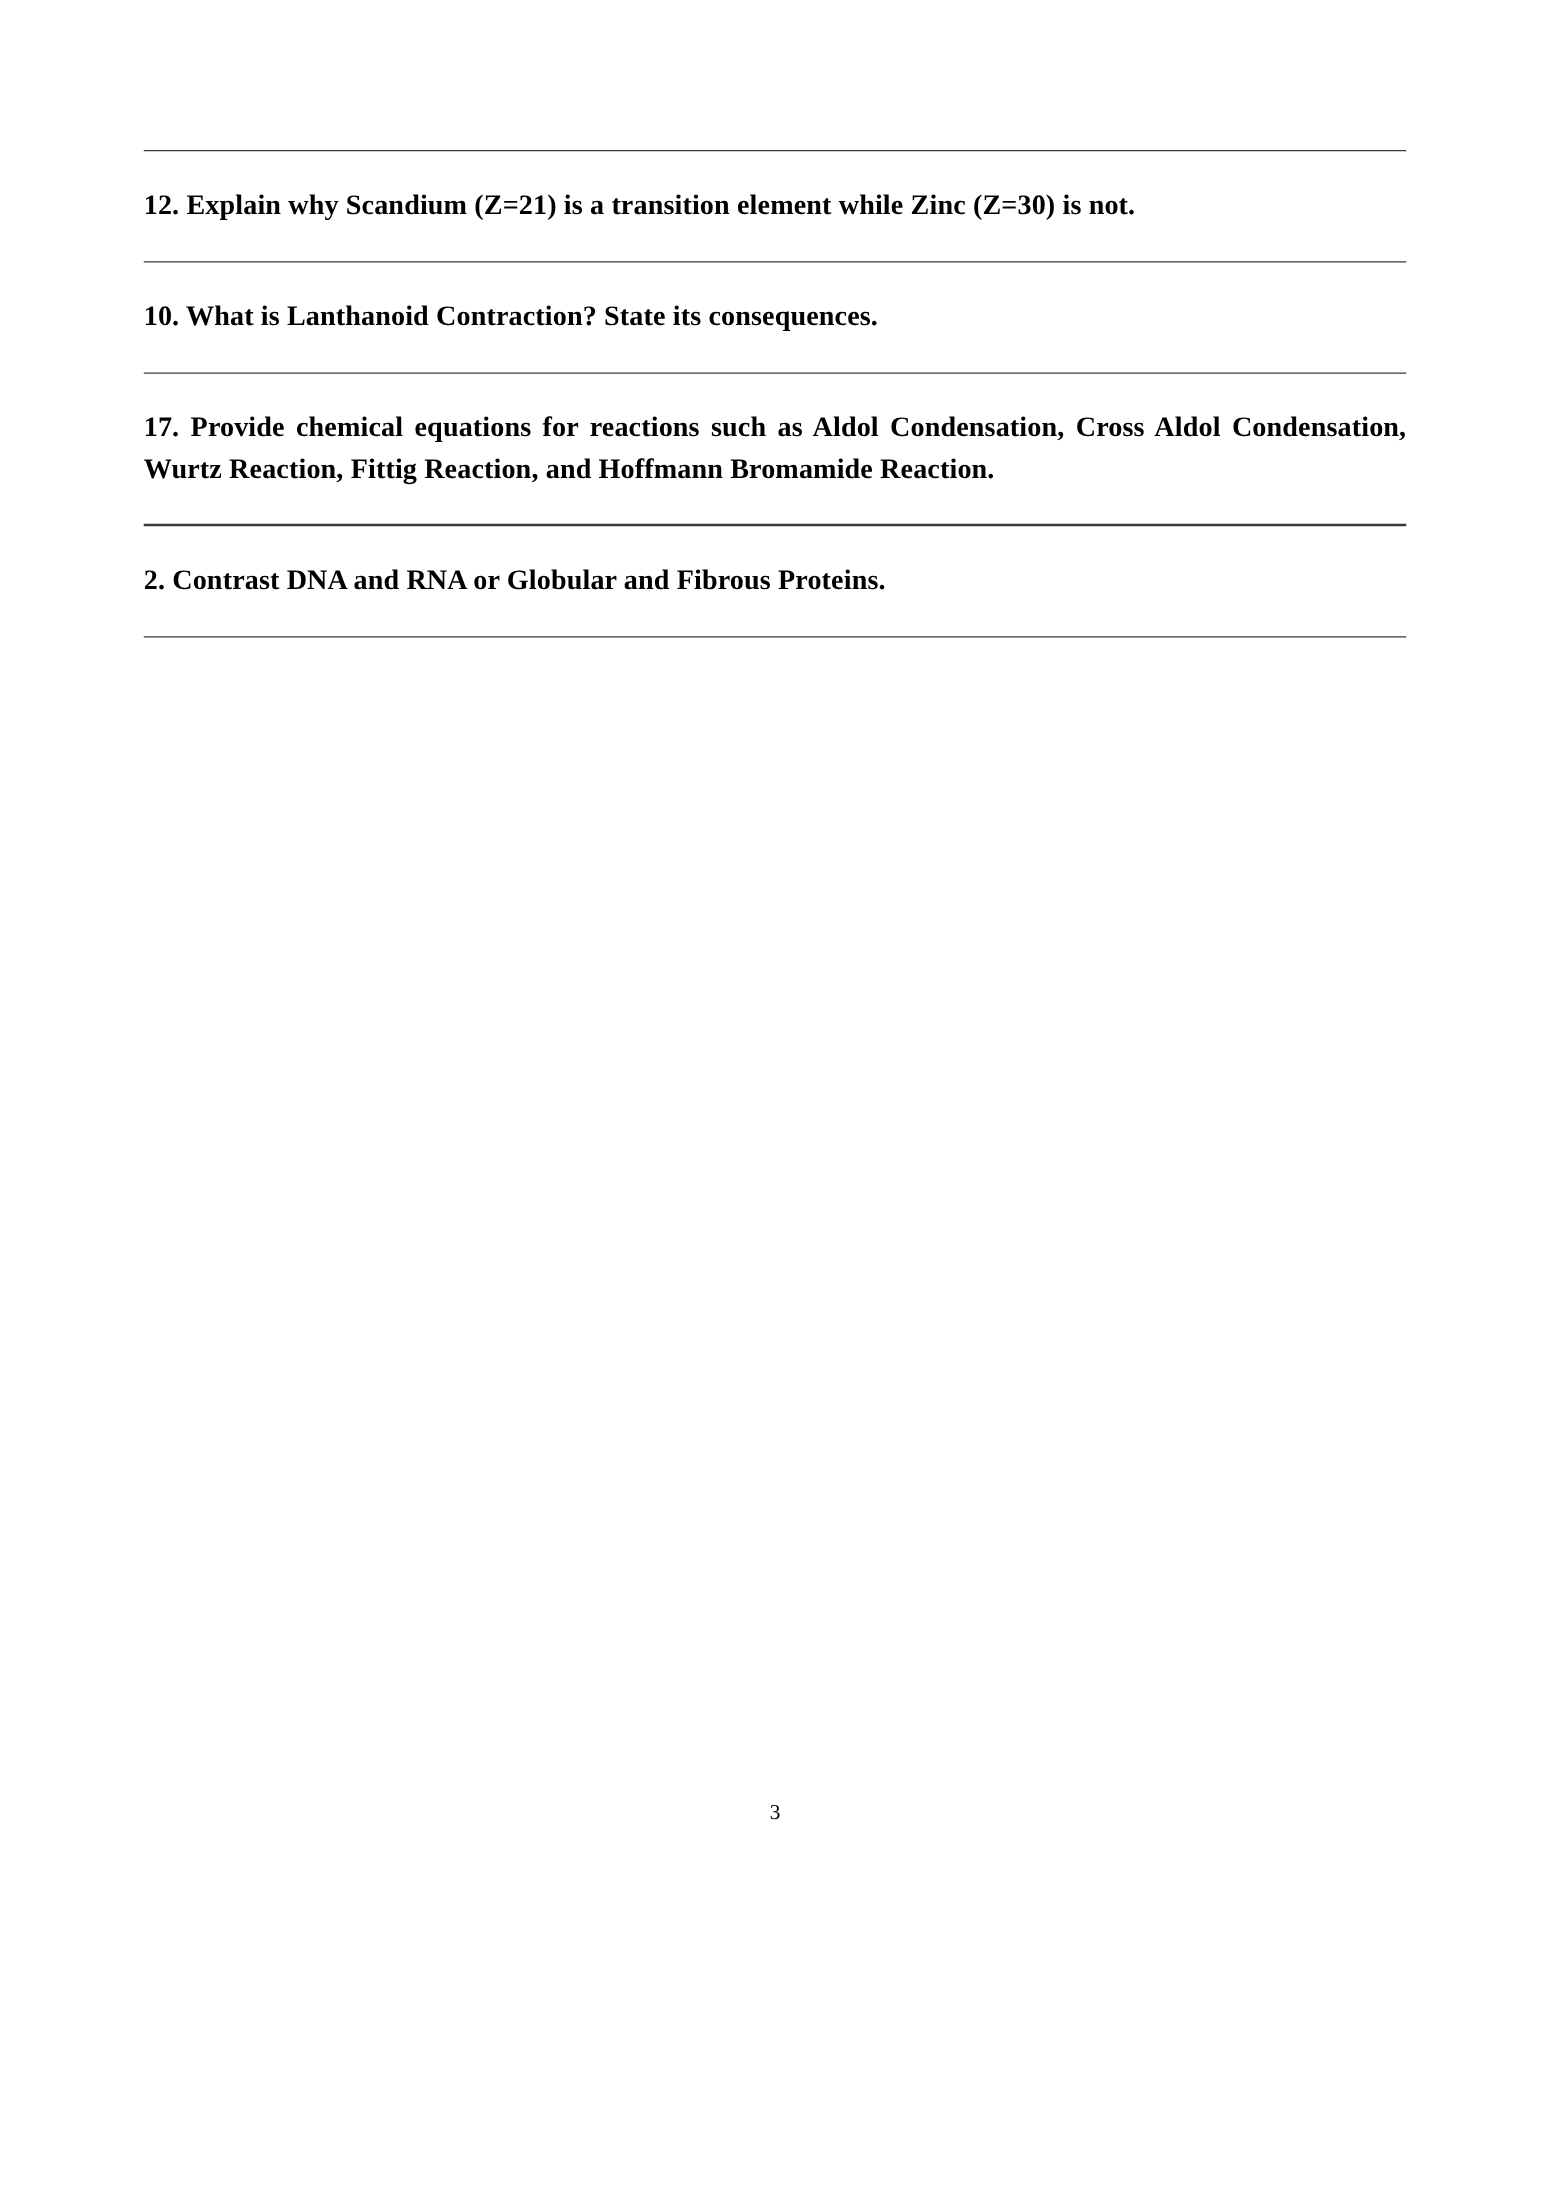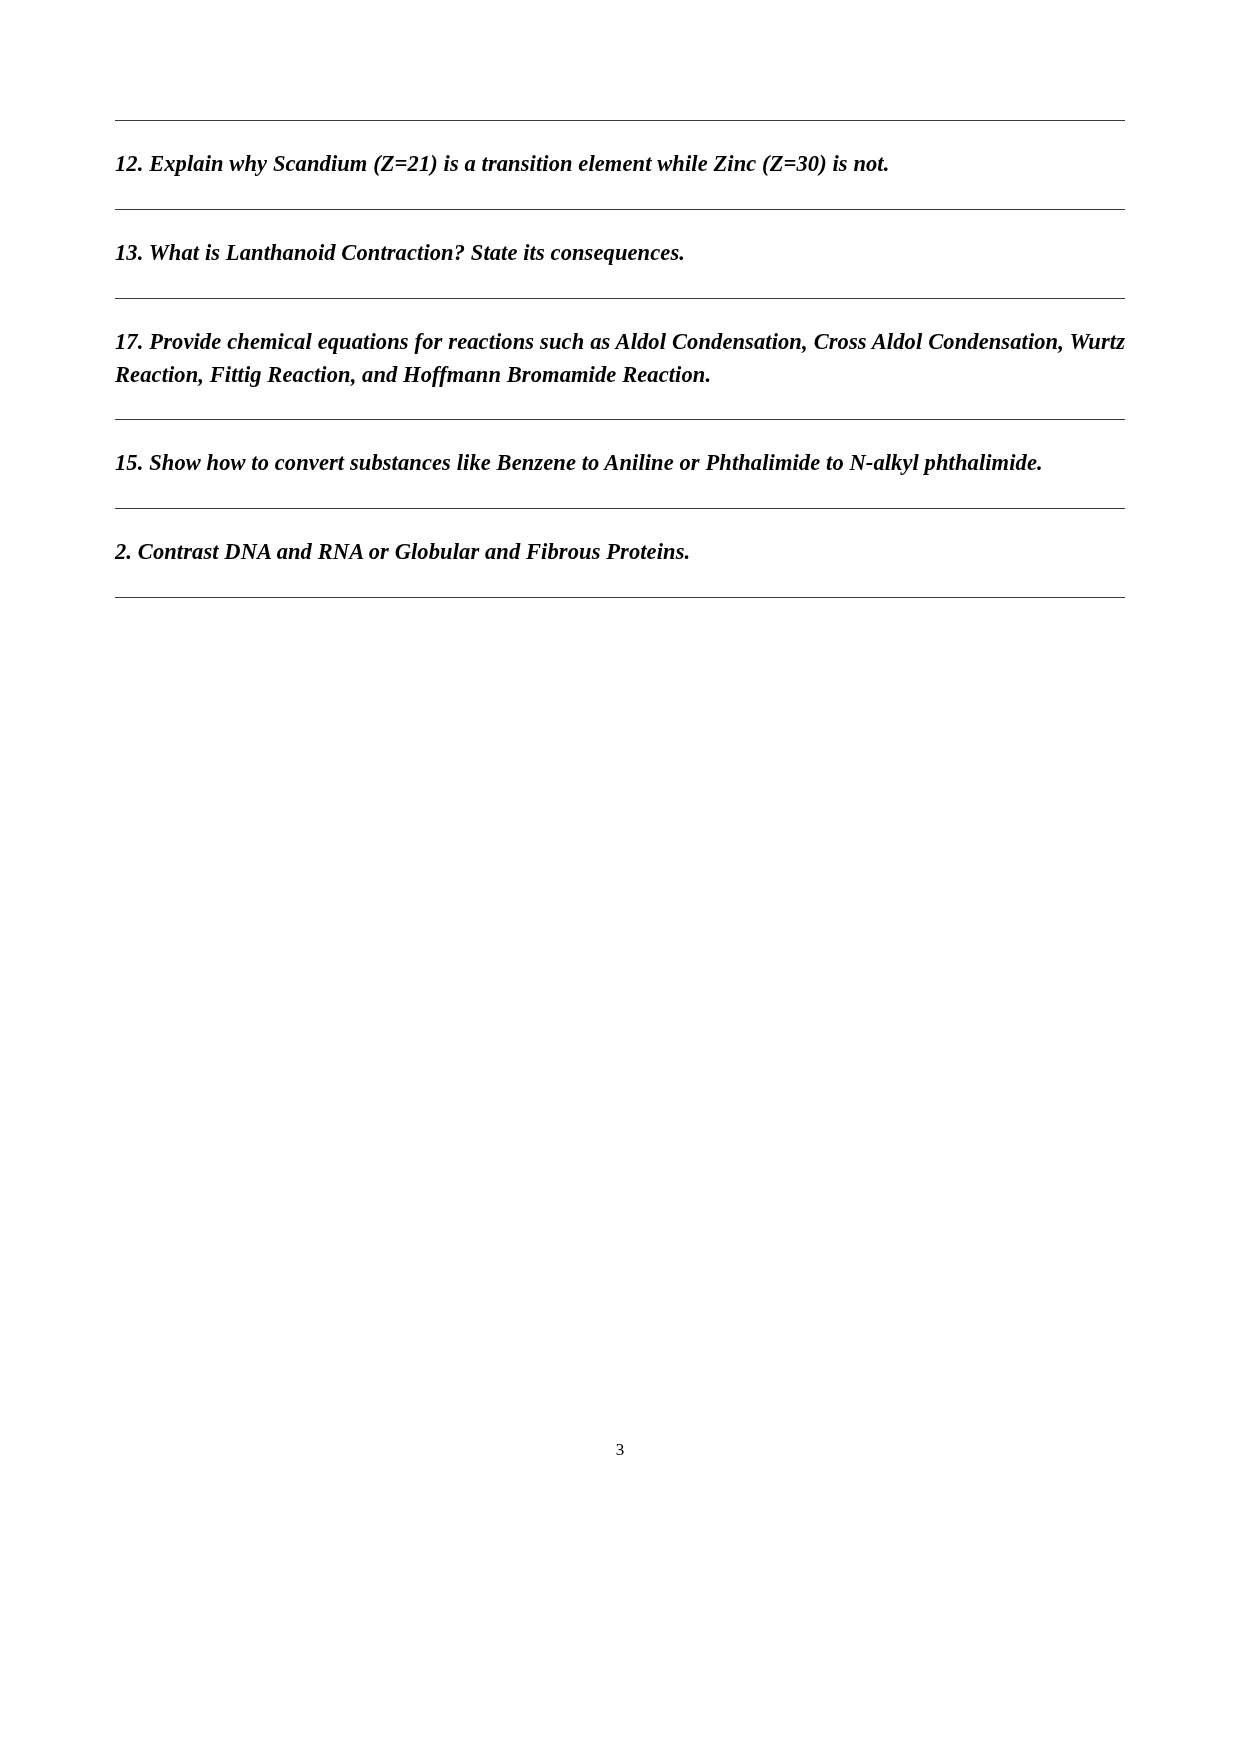--- a/index.html
+++ b/index.html
@@ -40,21 +40,20 @@
   }
   .qtext {
     font-family: "Liberation Serif", serif;
     font-weight: bold;
     font-size: 22.5px;
     line-height: 1.46;
     text-align: justify;
     text-justify: inter-word;
     margin: 0;
     letter-spacing: 0.1px;
-    font-style: italic;
   }
   
   .page-number {
     position: absolute;
     left: 0;
     top: 1440px;
     width: 1240px;
     text-align: center;
     font-family: "Liberation Serif", serif;
     font-size: 17px;
@@ -69,34 +68,31 @@
 
     <div class="rule"></div>
 
     <div class="qblock">
       <p class="qtext">12.  Explain why Scandium (Z=21) is a transition element while Zinc (Z=30) is not.</p>
     </div>
 
     <div class="rule"></div>
 
     <div class="qblock">
-      <p class="qtext">13. What is Lanthanoid Contraction? State its consequences.</p>
+      <p class="qtext">10. What is Lanthanoid Contraction? State its consequences.</p>
     </div>
 
     <div class="rule"></div>
 
     <div class="qblock">
       <p class="qtext">17. Provide chemical equations for reactions such as Aldol Condensation, Cross Aldol Condensation, Wurtz Reaction, Fittig Reaction, and Hoffmann Bromamide Reaction.</p>
     </div>
 
     <div class="rule"></div>
 
-    <div class="qblock">
-      <p class="qtext">15.  Show how to convert substances like Benzene to Aniline or Phthalimide to N-alkyl phthalimide.</p>
-    </div>
 
     <div class="rule"></div>
 
     <div class="qblock">
       <p class="qtext">2. Contrast DNA and RNA or Globular and Fibrous Proteins.</p>
     </div>
 
     <div class="rule"></div>
 
   </div>

